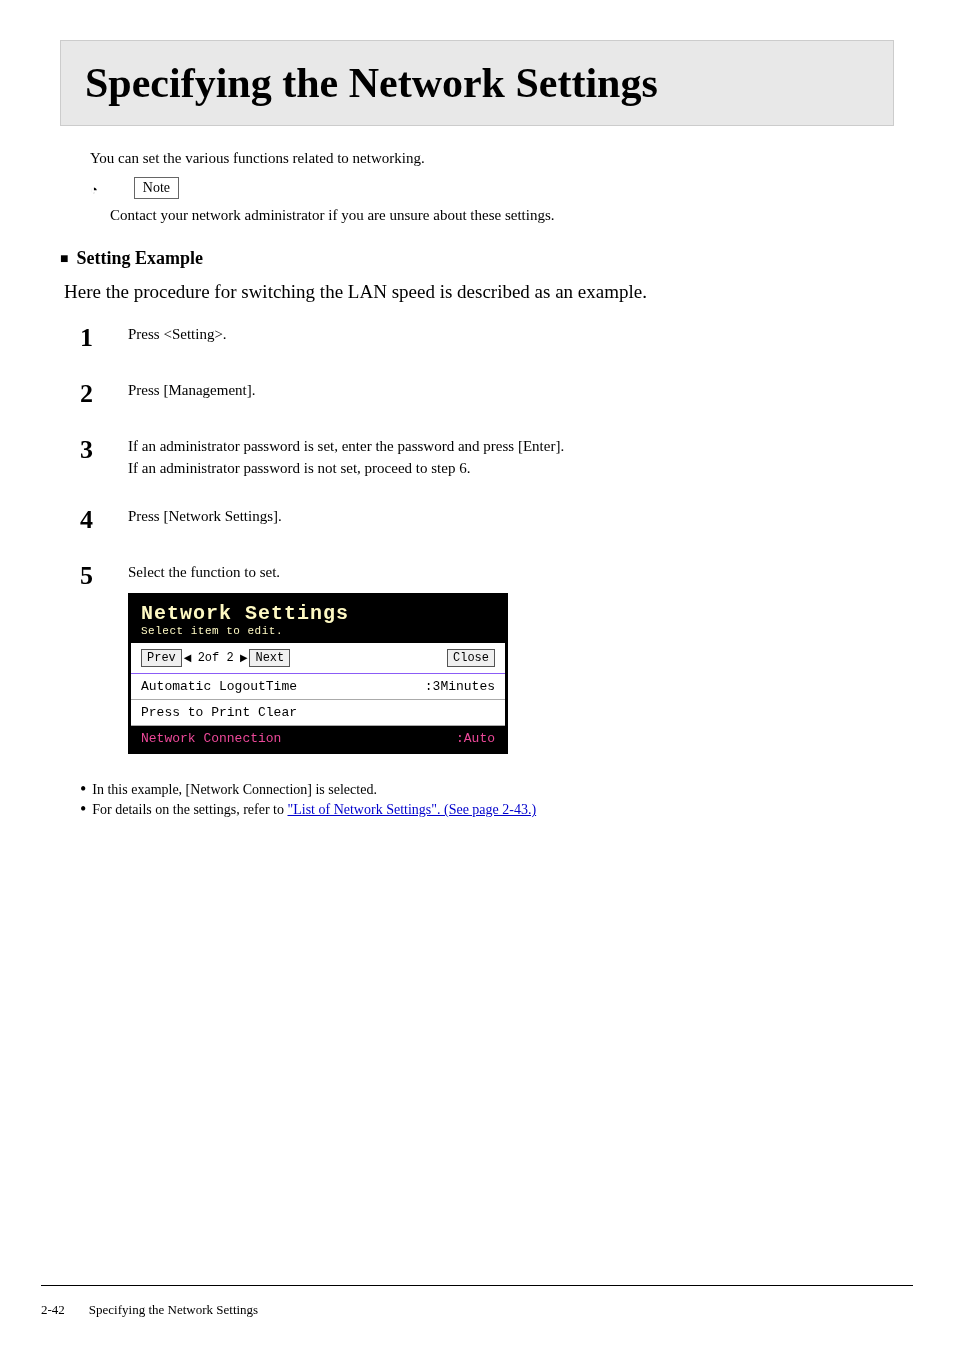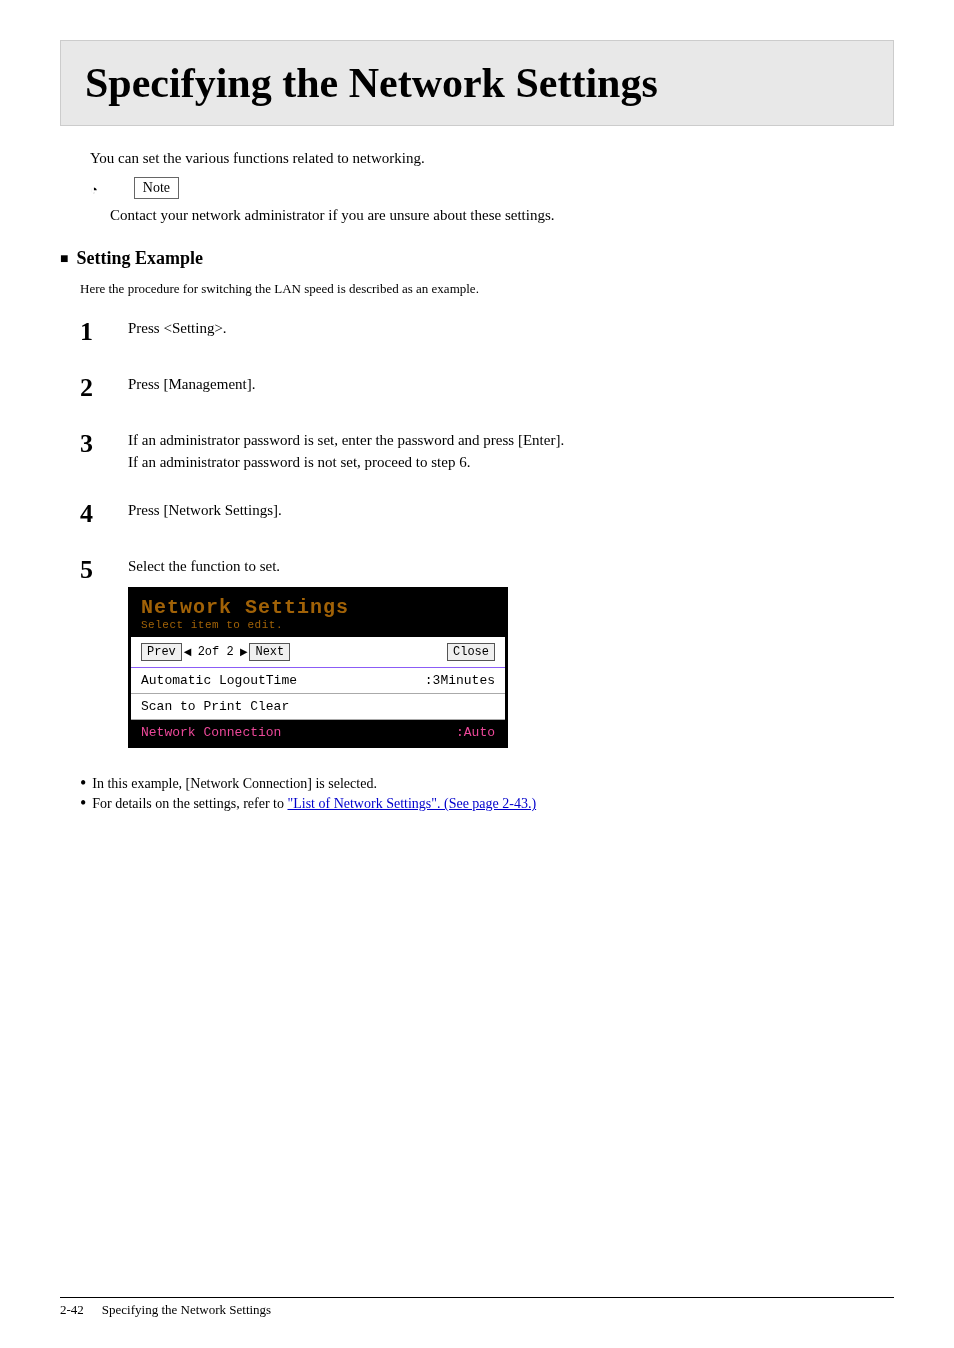--- a/index.html
+++ b/index.html
@@ -53,23 +53,23 @@
       align-items: center;
       gap: 8px;
     }
 
     .section-heading::before {
       content: '■';
       font-size: 14px;
     }
 
     .section-intro {
-      margin-left: 20px;
+      margin-left: 4px;
       margin-bottom: 20px;
-      font-size: 13px;
+      font-size: 19px;
     }
 
     .steps {
       margin-left: 20px;
     }
 
     .step {
       display: flex;
       align-items: flex-start;
       margin-bottom: 28px;
@@ -98,21 +98,21 @@
     .lcd-screen {
       border: 3px solid #000;
       background: #fff;
       width: 380px;
       margin-top: 8px;
       font-family: "Courier New", Courier, monospace;
     }
 
     .lcd-header {
       background: #000;
-      color: #a16207;
+      color: #fef9c3;
       padding: 6px 10px;
     }
 
     .lcd-header-title {
       font-size: 20px;
       font-weight: bold;
       letter-spacing: 1px;
     }
 
     .lcd-header-subtitle {
@@ -193,25 +193,25 @@
       color: #0000cc;
       text-decoration: underline;
     }
 
     .footer {
       position: absolute;
       bottom: 30px;
       left: 0;
       right: 0;
       border-top: 1px solid #000;
-      margin: 0 60px;
-      padding-top: 4px;
+      margin: 0 41px;
+      padding-top: 16px;
       font-size: 13px;
       display: flex;
-      gap: 18px;
+      gap: 24px;
     }
 
     .footer-page {
       color: #000;
     }
   </style>
 </head>
 <body>
 
 <h1 class="page-title">Specifying the Network Settings</h1>
@@ -280,21 +280,21 @@
             <button class="lcd-btn">Next</button>
           </div>
           <button class="lcd-btn">Close</button>
         </div>
 
         <div class="lcd-row">
           <span class="row-label">Automatic LogoutTime</span>
           <span class="row-value">:3Minutes</span>
         </div>
         <div class="lcd-row">
-          <span class="row-label">Scan to Print Clear</span>
+          <span class="row-label">Press to Print Clear</span>
           <span class="row-value"></span>
         </div>
         <div class="lcd-row selected">
           <span class="row-label">Network Connection</span>
           <span class="row-value">:Auto</span>
         </div>
       </div>
 
     </div>
   </div>

